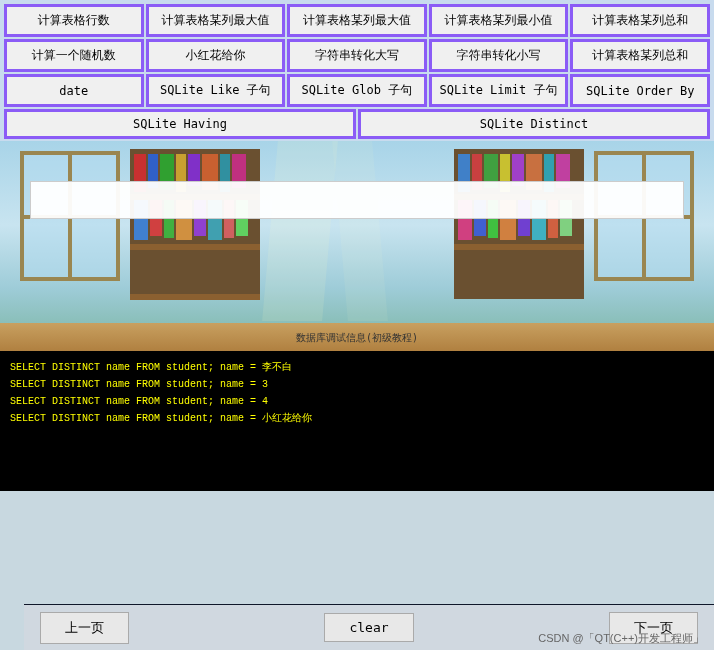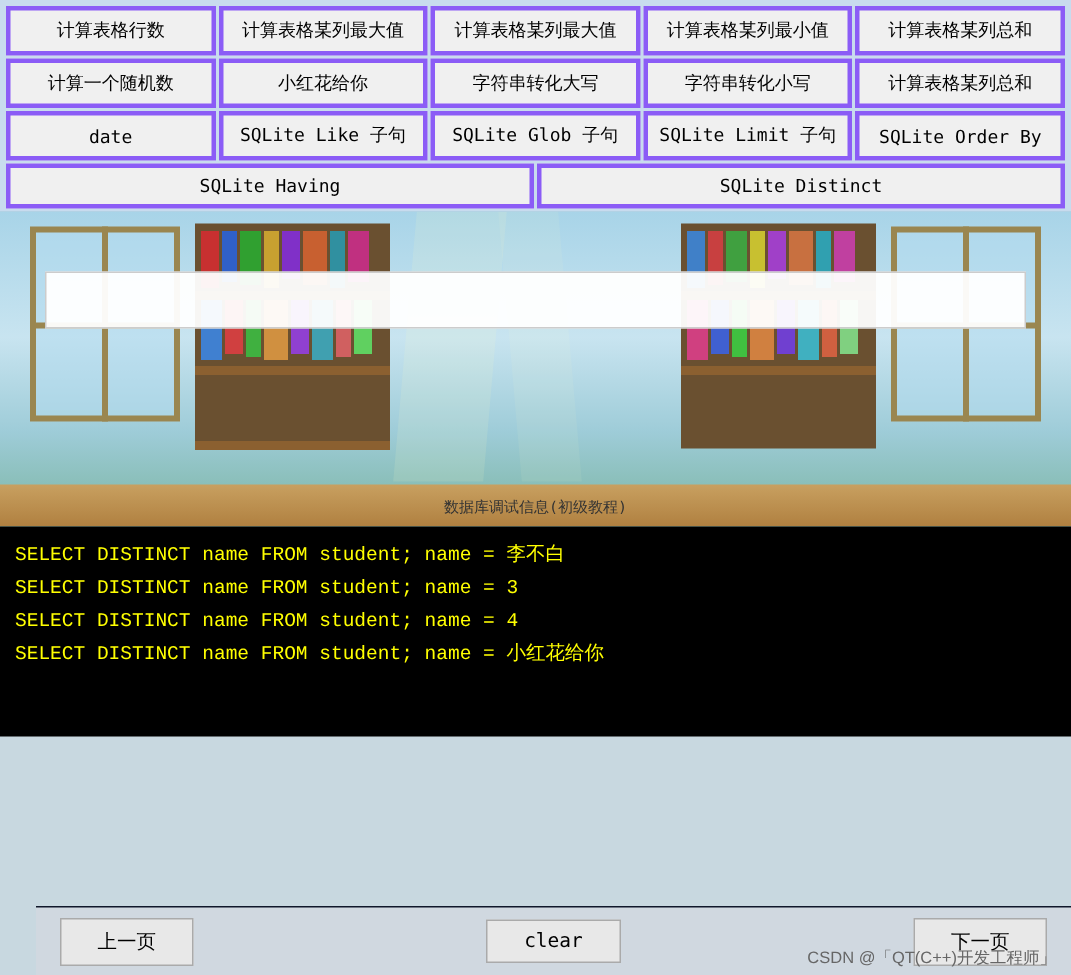--- a/index.html
+++ b/index.html
@@ -77,21 +77,21 @@
       font-size: 10px;
       color: #333;
       z-index: 6;
     }
 
     
     .console-area {
       background: #000;
       color: #ffff00;
       font-family: 'Courier New', 'SimSun', monospace;
-      font-size: 13px;
+      font-size: 10px;
       padding: 8px 10px;
       min-height: 140px;
       line-height: 1.7;
       position: relative;
       z-index: 10;
     }
     .console-line {
       display: block;
     }
 

